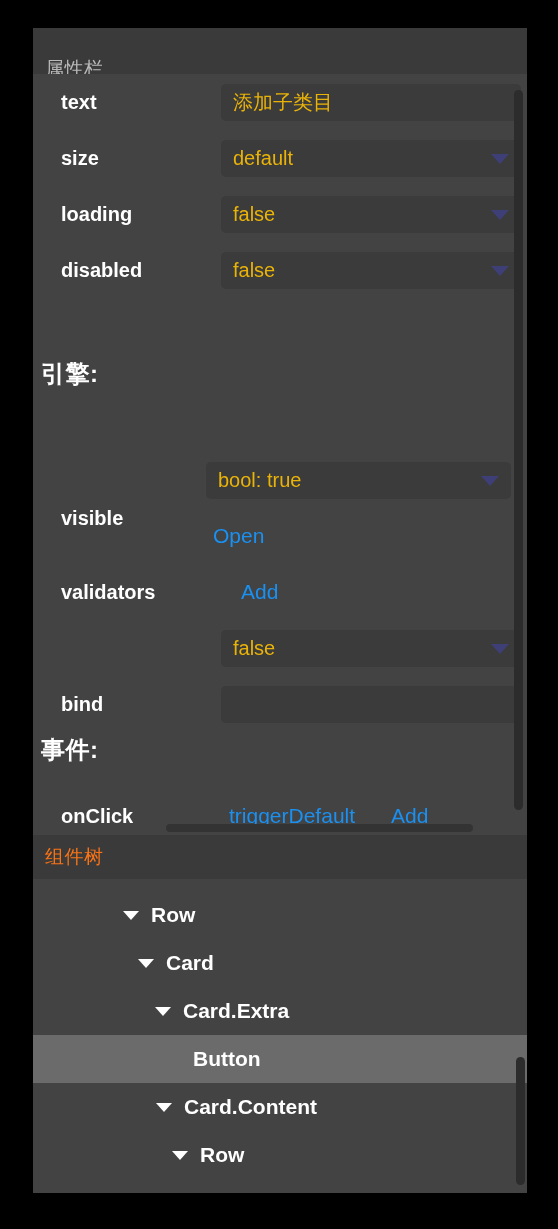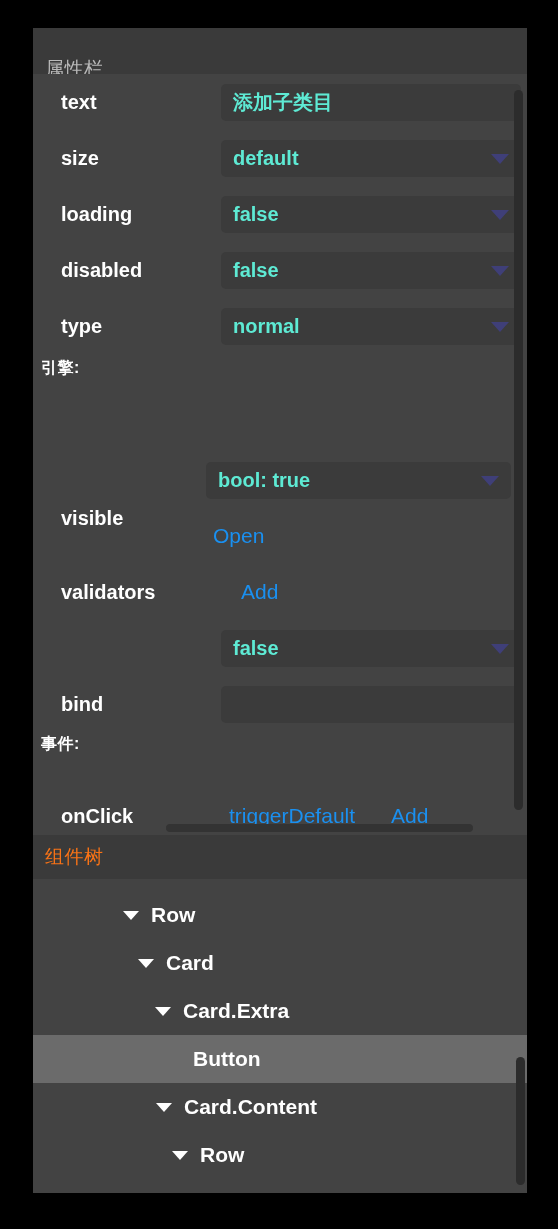--- a/index.html
+++ b/index.html
@@ -82,43 +82,43 @@
     top: 10px;
     height: 37px;
     background: #3b3b3b;
     border-radius: 5px;
     box-sizing: border-box;
     display: flex;
     align-items: center;
     padding-left: 12px;
   }
   .prop-field-value {
-    color: #5eead4;
+    color: #eab308;
     font-size: 20px;
-    font-weight: bold;
+    font-weight: normal;
     white-space: nowrap;
   }
   .caret {
     position: absolute;
     right: 12px;
     top: 50%;
     transform: translateY(-50%);
     width: 0;
     height: 0;
     border-left: 9px solid transparent;
     border-right: 9px solid transparent;
     border-top: 10px solid #3f3f78;
   }
 
   
   .section-heading {
     position: absolute;
     left: 8px;
     color: #ffffff;
-    font-size: 16px;
+    font-size: 24px;
     font-weight: bold;
     letter-spacing: 0.5px;
   }
 
   .link-text {
     position: absolute;
     color: #1a90f0;
     font-size: 21px;
     white-space: nowrap;
   }
@@ -274,27 +274,20 @@
       </div>
 
       <div class="prop-row" style="top:168px">
         <span class="prop-label">disabled</span>
         <div class="prop-field" style="left:188px; width:300px;">
           <span class="prop-field-value">false</span>
           <span class="caret"></span>
         </div>
       </div>
 
-      <div class="prop-row" style="top:224px">
-        <span class="prop-label">type</span>
-        <div class="prop-field" style="left:188px; width:300px;">
-          <span class="prop-field-value">normal</span>
-          <span class="caret"></span>
-        </div>
-      </div>
 
       <div class="section-heading" style="top:284px">引擎:</div>
 
       <div class="prop-field" style="left:173px; top:388px; width:305px;">
         <span class="prop-field-value">bool: true</span>
         <span class="caret"></span>
       </div>
       <span class="prop-label" style="top:430px; height:28px;">visible</span>
       <span class="link-text" style="left:180px; top:450px;">Open</span>
 

